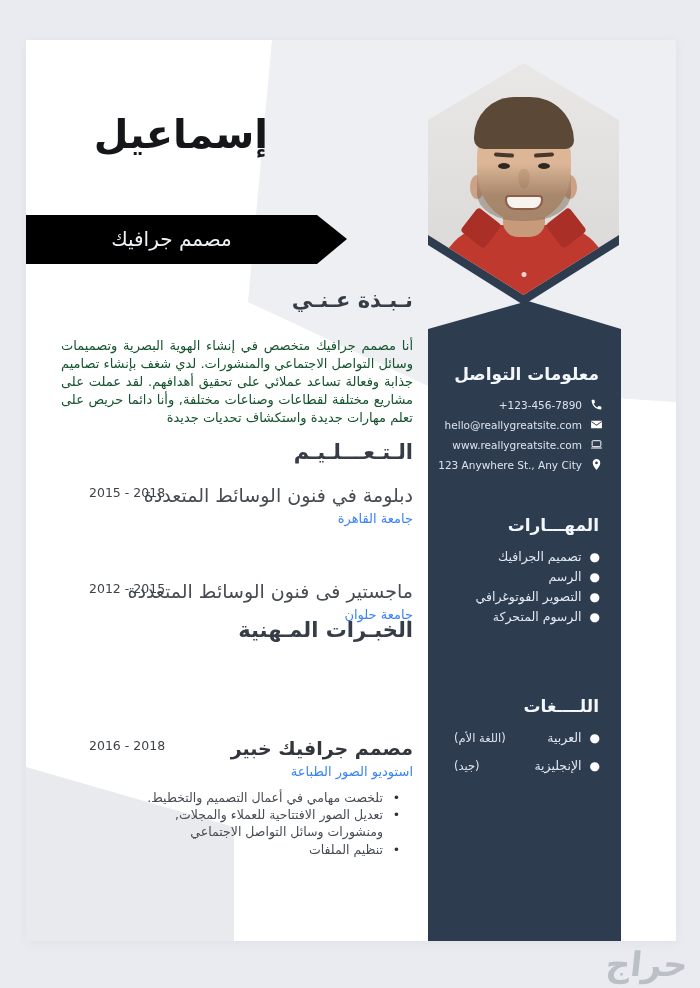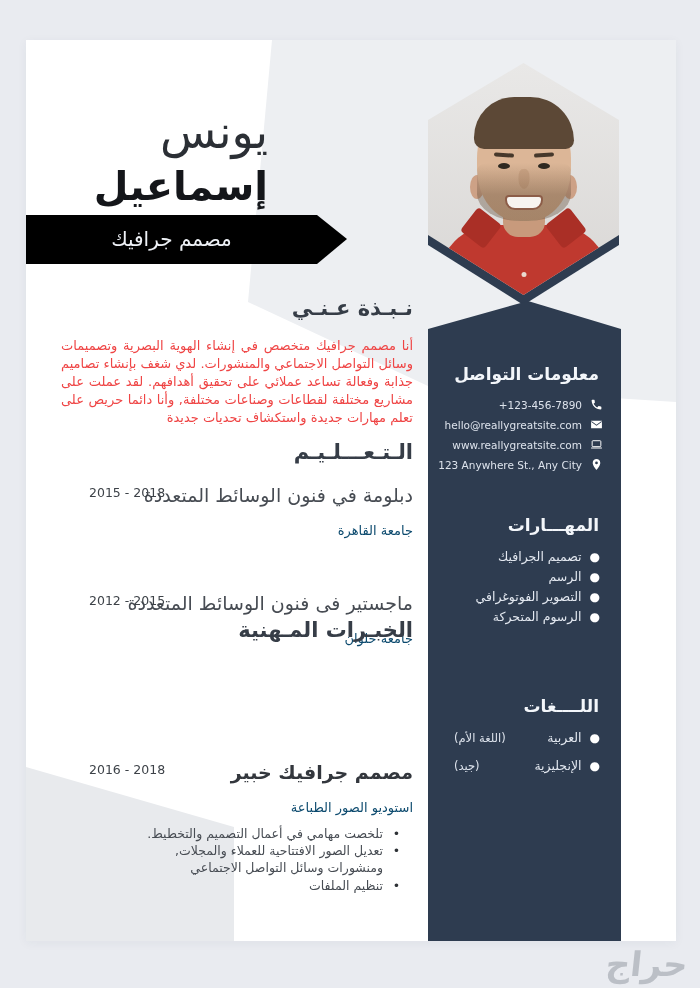--- a/index.html
+++ b/index.html
@@ -72,41 +72,40 @@
   .s-row{display:flex;align-items:center;gap:8px;padding:0 21px;margin-bottom:5px;}
   .dot{color:#ffffff;font-size:12px;line-height:12px;}
   .s-val{font-size:12.5px;color:#e3e8f0;}
   .sb-langs{margin-top:72px;}
   .l-row{display:flex;align-items:center;justify-content:space-between;padding:0 21px 0 26px;margin-bottom:13px;}
   .l-name{display:flex;align-items:center;gap:8px;font-size:12.5px;color:#e3e8f0;}
   .l-level{font-size:11.5px;color:#dde3ec;}
   
   .sec{position:absolute;left:35px;width:352px;direction:rtl;text-align:right;}
   .sec-h{font-size:21px;font-weight:700;color:#363d47;}
-  .about-p{font-size:13px;line-height:17.9px;color:#ef4444;text-align:justify;}
+  .about-p{font-size:13px;line-height:17.9px;color:#14532d;text-align:justify;}
   .row-item{position:relative;}
   .it-title{font-size:19px;font-weight:500;color:#474c53;}
   .it-title.bold{font-weight:700;color:#33373d;}
-  .it-sub{font-size:13px;color:#0c4a6e;margin-top:17px;}
+  .it-sub{font-size:13px;color:#3b82f6;margin-top:5px;}
   .it-dates{position:absolute;left:28px;top:1px;font-size:12.5px;color:#3d4248;direction:ltr;}
   .bullets{margin:10px 13px 0 0;width:274px;list-style:none;padding:0;}
   .bullets li{position:relative;padding-right:17px;font-size:12.5px;line-height:17.2px;color:#474c53;margin-bottom:0px;}
   .bullets li::before{content:"•";position:absolute;right:0;top:0;color:#2e3236;}
   
   .watermark{position:absolute;right:12px;bottom:4px;font-size:34px;font-weight:800;color:#b7bbc2;transform:skewX(-6deg);opacity:.9;}
 </style>
 </head>
 <body>
 
 <div class="card">
   <div class="shape-top"></div>
   <div class="shape-bottom"></div>
 
   <div class="name">
-    <div class="name-l1">يونس</div>
     <div class="name-l2">إسماعيل</div>
   </div>
 
   <div class="banner">
     <div class="banner-label">مصمم جرافيك</div>
   </div>
 
   <div class="hex hex-under"></div>
   <div class="hex photo">
     <div class="av-shirt"></div>
@@ -199,21 +198,21 @@
           <span class="l-name">
               <span class="dot">●</span>
               <span>الإنجليزية</span>
             </span>
           <span class="l-level">(جيد)</span>
         </div>
       </div>
     </div>
   </div>
 
-  <div class="sec" style="top:256px;">
+  <div class="sec" style="top:248px;">
     <div class="sec-h">نـبـذة عـنـي</div>
   </div>
   <div class="sec" style="top:297px;">
     <div class="about-p">أنا مصمم جرافيك متخصص في إنشاء الهوية البصرية وتصميمات وسائل التواصل الاجتماعي والمنشورات. لدي شغف بإنشاء تصاميم جذابة وفعالة تساعد عملائي على تحقيق أهدافهم. لقد عملت على مشاريع مختلفة لقطاعات وصناعات مختلفة, وأنا دائما حريص على تعلم مهارات جديدة واستكشاف تحديات جديدة</div>
   </div>
 
   <div class="sec" style="top:400px;">
     <div class="sec-h">الـتـعـــلـيـم</div>
   </div>
   <div class="sec row-item" style="top:444px;">

